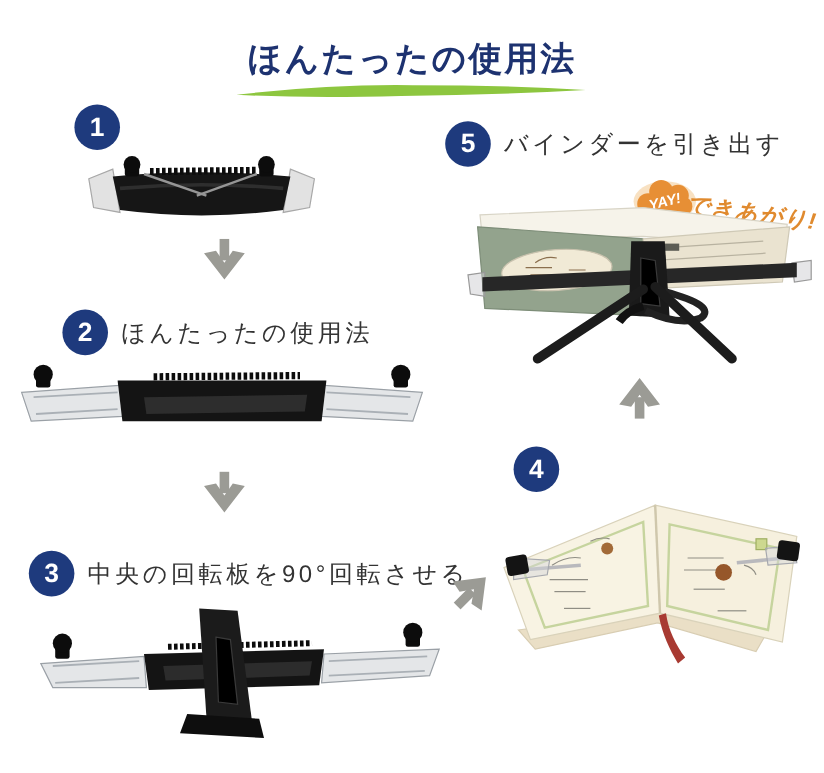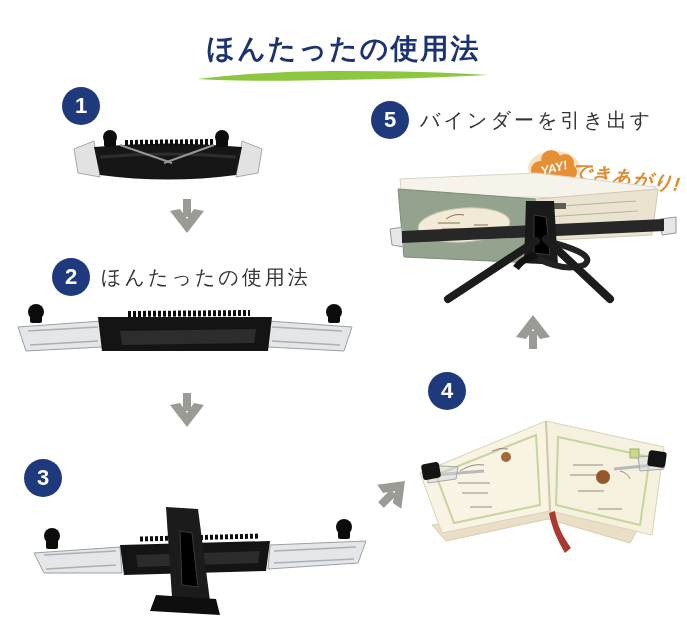--- a/index.html
+++ b/index.html
@@ -120,20 +120,21 @@
 
   <div class="abs arrow arr-down2">
     <svg viewBox="0 0 42 40" width="42" height="40">
       <rect x="17" y="0" width="8" height="18" fill="#9b9b95"></rect>
       <polygon points="4,12 14,10 21,20 28,10 38,12 21,34" fill="#9b9b95"></polygon>
     </svg>
   </div>
 
   <div class="abs step step3">
     <div class="num-badge">3</div>
+    <div class="step-label">中央の回転板を90°回転させる</div>
   </div>
 
   <svg class="abs fig3" viewBox="0 0 360 115">
     <polygon points="14,48 100,42 102,68 24,68" fill="#ced1d6" fill-opacity="0.55" stroke="#9aa0a6" stroke-width="1"></polygon>
     <line x1="24" y1="50" x2="96" y2="46" stroke="#aab0b6" stroke-width="1.5"></line>
     <line x1="26" y1="64" x2="96" y2="60" stroke="#aab0b6" stroke-width="1.5"></line>
     <polygon points="346,36 250,40 248,64 338,58" fill="#ced1d6" fill-opacity="0.55" stroke="#9aa0a6" stroke-width="1"></polygon>
     <line x1="336" y1="42" x2="254" y2="46" stroke="#aab0b6" stroke-width="1.5"></line>
     <line x1="334" y1="54" x2="254" y2="58" stroke="#aab0b6" stroke-width="1.5"></line>
     <polygon points="100,40 250,36 246,66 104,70" fill="#141414"></polygon>

